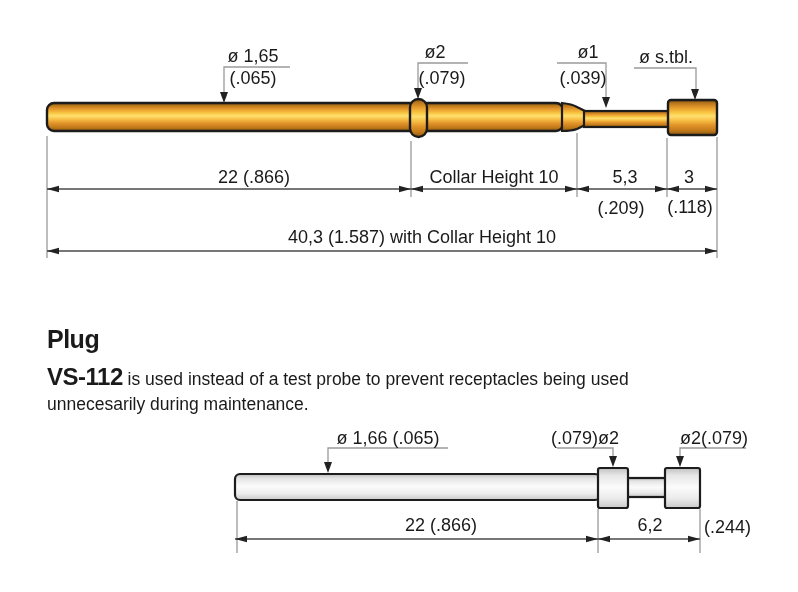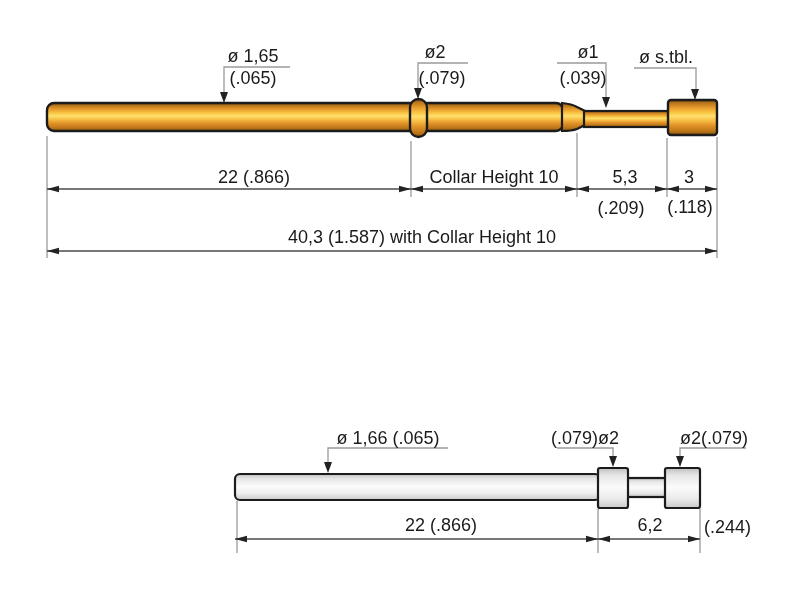--- a/index.html
+++ b/index.html
@@ -126,20 +126,27 @@
       <text class="dim-text" x="254" y="183">22 (.866)</text>
       <text class="dim-text" x="494" y="183">Collar Height 10</text>
       <text class="dim-text" x="625" y="183">5,3</text>
       <text class="dim-text" x="689" y="183">3</text>
       <text class="dim-text" x="621" y="214">(.209)</text>
       <text class="dim-text" x="690" y="213">(.118)</text>
       <text class="dim-text" x="422" y="243">40,3 (1.587) with Collar Height 10</text>
     </g>
   </svg>
 
+  <div id="text-block">
+    <div class="plug-title">Plug</div>
+    <div class="plug-line1">
+      <span class="plug-model">VS-112</span><span> is used instead of a test probe to prevent receptacles being used</span>
+    </div>
+    <div class="plug-line2">unnecesarily during maintenance.</div>
+  </div>
 
   <svg id="bottom-svg" width="798" height="177" viewBox="0 415 798 177">
     <defs>
       <linearGradient id="steelGrad" x1="0" y1="0" x2="0" y2="1">
         <stop offset="0" stop-color="#bfbfbf"></stop>
         <stop offset="0.18" stop-color="#e6e6e6"></stop>
         <stop offset="0.48" stop-color="#fbfbfb"></stop>
         <stop offset="0.75" stop-color="#ececec"></stop>
         <stop offset="1" stop-color="#c9c9c9"></stop>
       </linearGradient>

